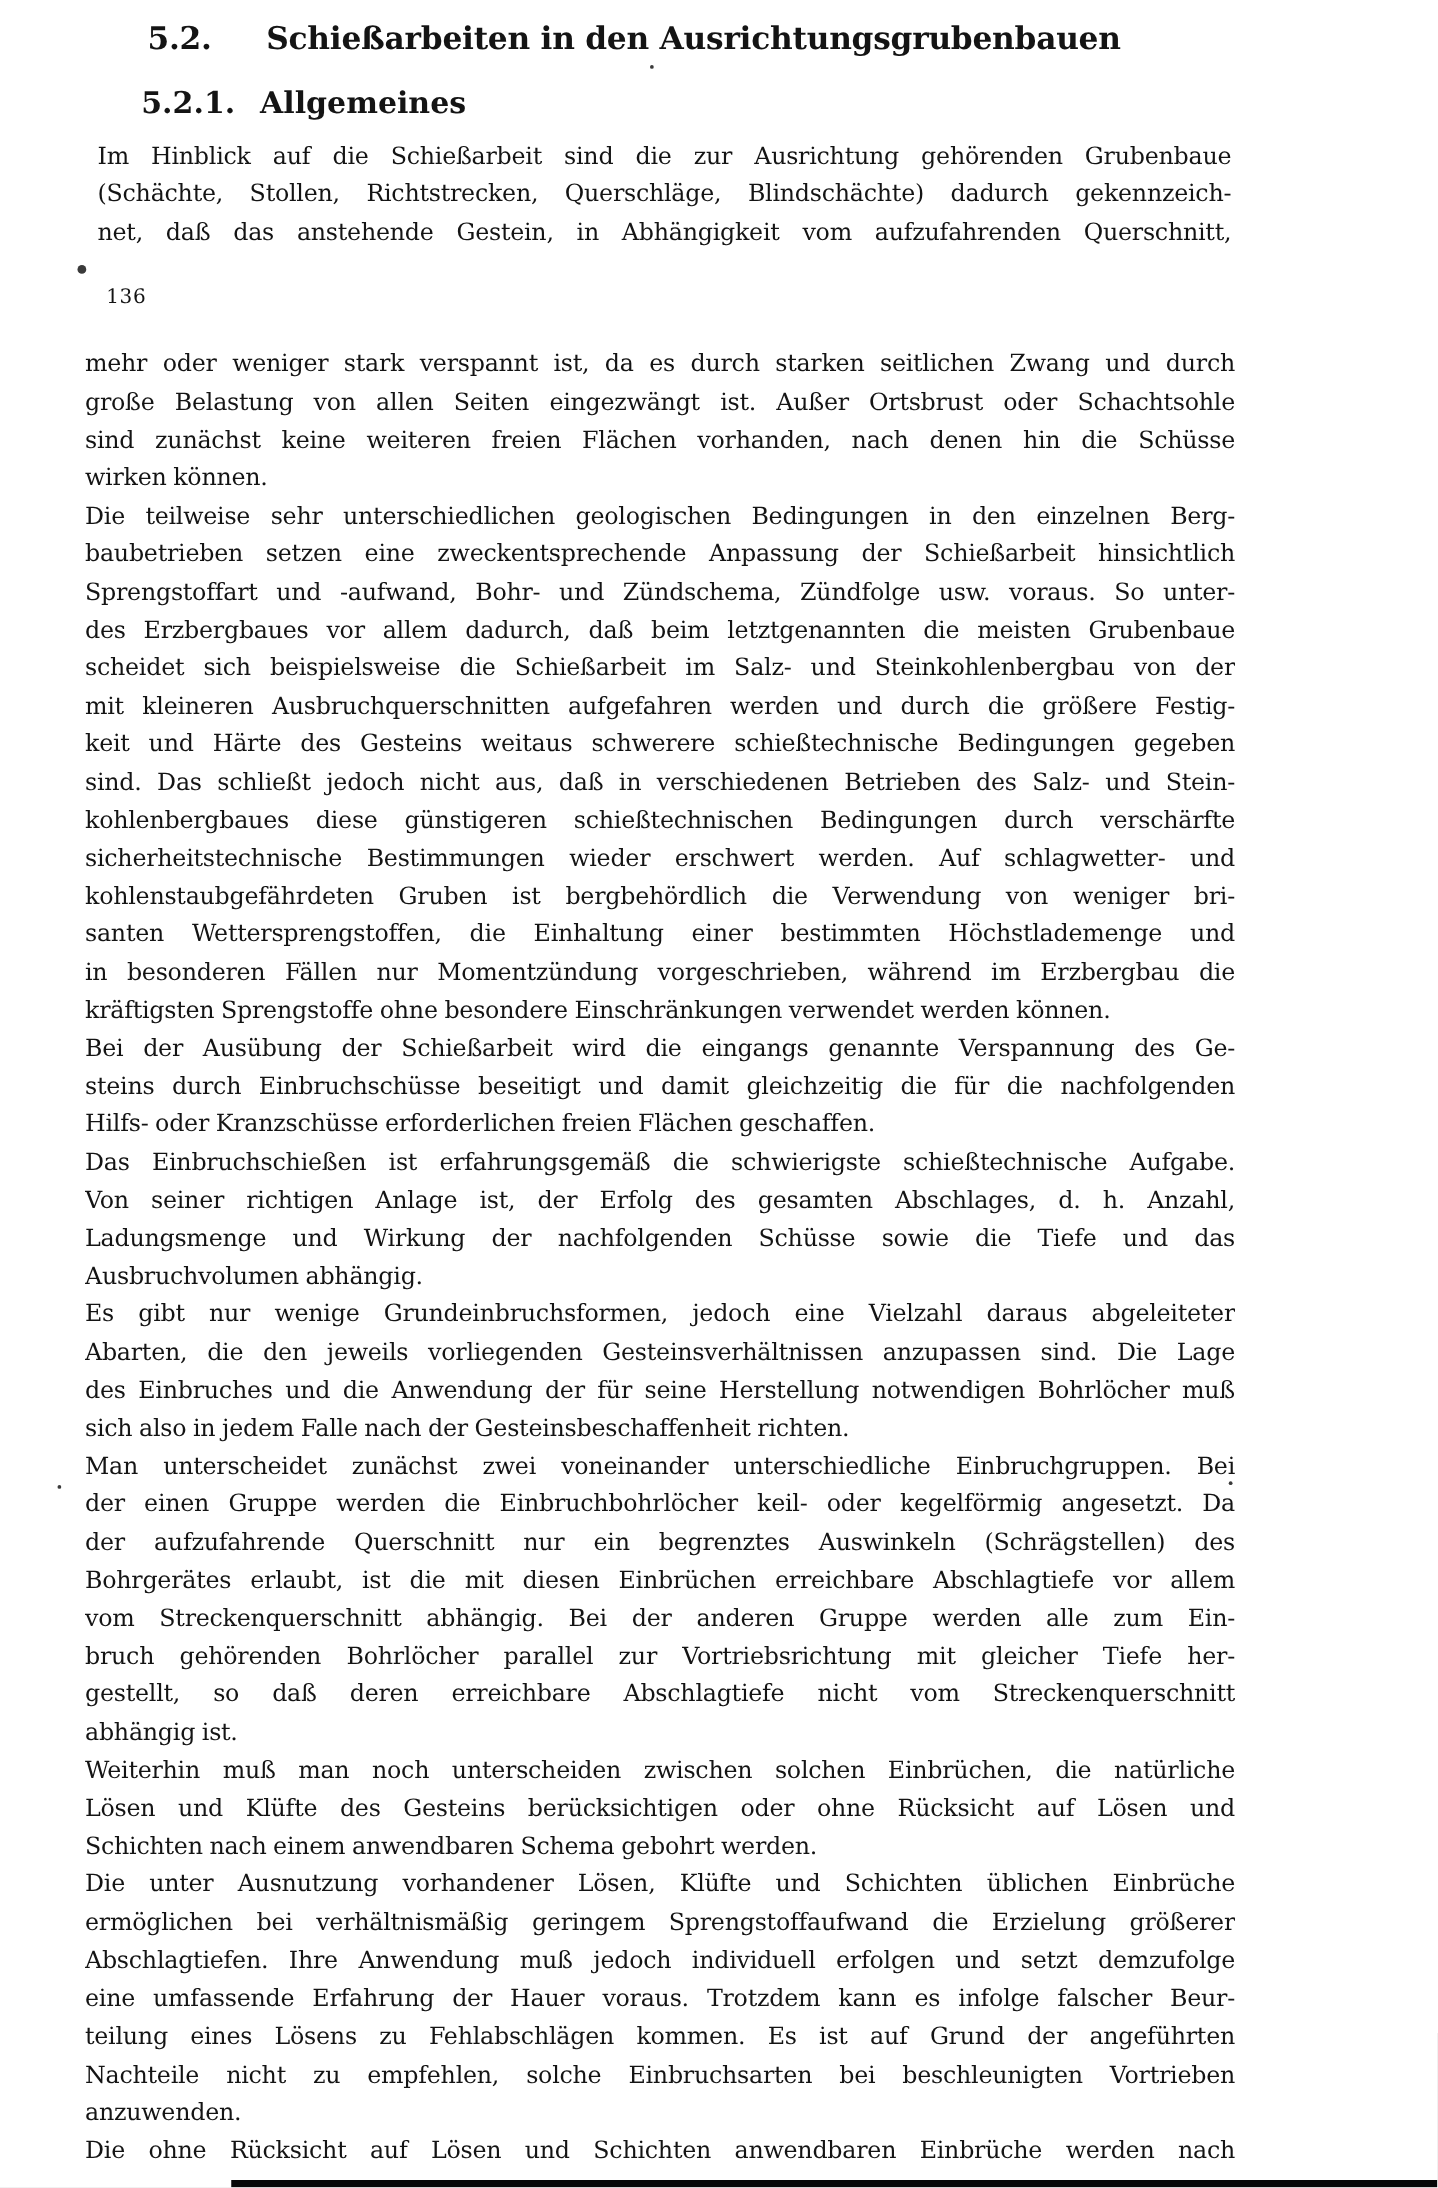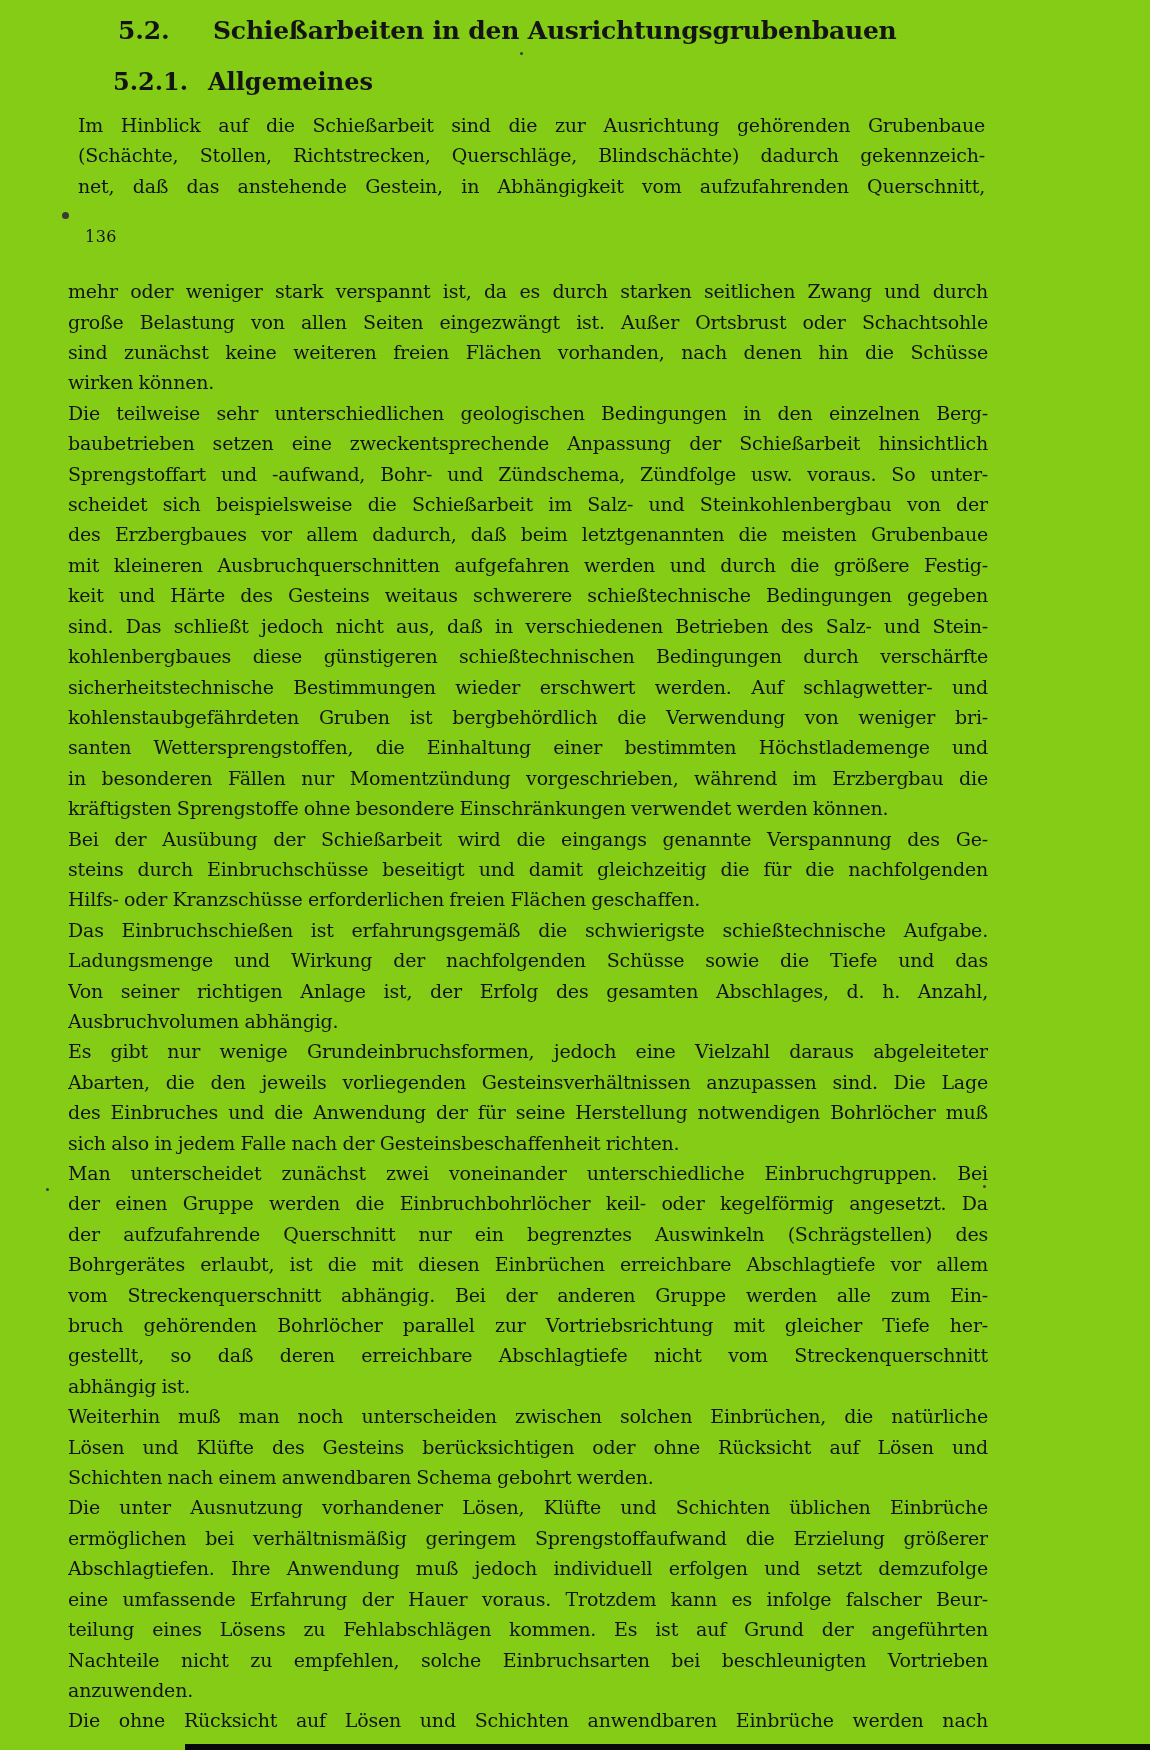--- a/index.html
+++ b/index.html
@@ -1,21 +1,21 @@
 <!DOCTYPE html>
 <html><head>
 <meta charset="utf-8">
 <style>
   html, body { margin: 0; padding: 0; background: #e8e8e8; }
   .page {
     position: relative;
     width: 1150px;
     height: 1750px;
     margin: 0 auto;
-    background: #84cc16;
+    background: #ffffff;
     color: #141414;
     font-family: "DejaVu Serif", "Liberation Serif", serif;
     overflow: hidden;
   }
 
   
   .heading { display: flex; font-weight: bold; }
   .heading .num { flex: 0 0 95px; }
   .h1 { margin: 16px 0 0 118px; font-size: 25px; letter-spacing: -0.2px; }
   .h2 { margin: 22px 0 0 113px; font-size: 24px; }
@@ -83,41 +83,41 @@
       <div class="paragraph">
         <div class="line">mehr oder weniger stark verspannt ist, da es durch starken seitlichen Zwang und durch</div>
         <div class="line">große Belastung von allen Seiten eingezwängt ist. Außer Ortsbrust oder Schachtsohle</div>
         <div class="line">sind zunächst keine weiteren freien Flächen vorhanden, nach denen hin die Schüsse</div>
         <div class="line para-end">wirken können.</div>
       </div>
       <div class="paragraph">
         <div class="line">Die teilweise sehr unterschiedlichen geologischen Bedingungen in den einzelnen Berg-</div>
         <div class="line">baubetrieben setzen eine zweckentsprechende Anpassung der Schießarbeit hinsichtlich</div>
         <div class="line">Sprengstoffart und -aufwand, Bohr- und Zündschema, Zündfolge usw. voraus. So unter-</div>
+        <div class="line">des Erzbergbaues vor allem dadurch, daß beim letztgenannten die meisten Grubenbaue</div>
         <div class="line">scheidet sich beispielsweise die Schießarbeit im Salz- und Steinkohlenbergbau von der</div>
-        <div class="line">des Erzbergbaues vor allem dadurch, daß beim letztgenannten die meisten Grubenbaue</div>
         <div class="line">mit kleineren Ausbruchquerschnitten aufgefahren werden und durch die größere Festig-</div>
         <div class="line">keit und Härte des Gesteins weitaus schwerere schießtechnische Bedingungen gegeben</div>
         <div class="line">sind. Das schließt jedoch nicht aus, daß in verschiedenen Betrieben des Salz- und Stein-</div>
         <div class="line">kohlenbergbaues diese günstigeren schießtechnischen Bedingungen durch verschärfte</div>
         <div class="line">sicherheitstechnische Bestimmungen wieder erschwert werden. Auf schlagwetter- und</div>
         <div class="line">kohlenstaubgefährdeten Gruben ist bergbehördlich die Verwendung von weniger bri-</div>
         <div class="line">santen Wettersprengstoffen, die Einhaltung einer bestimmten Höchstlademenge und</div>
         <div class="line">in besonderen Fällen nur Momentzündung vorgeschrieben, während im Erzbergbau die</div>
         <div class="line para-end">kräftigsten Sprengstoffe ohne besondere Einschränkungen verwendet werden können.</div>
       </div>
       <div class="paragraph">
         <div class="line">Bei der Ausübung der Schießarbeit wird die eingangs genannte Verspannung des Ge-</div>
         <div class="line">steins durch Einbruchschüsse beseitigt und damit gleichzeitig die für die nachfolgenden</div>
         <div class="line para-end">Hilfs- oder Kranzschüsse erforderlichen freien Flächen geschaffen.</div>
       </div>
       <div class="paragraph">
         <div class="line">Das Einbruchschießen ist erfahrungsgemäß die schwierigste schießtechnische Aufgabe.</div>
+        <div class="line">Von seiner richtigen Anlage ist, der Erfolg des gesamten Abschlages, d. h. Anzahl,</div>
         <div class="line">Ladungsmenge und Wirkung der nachfolgenden Schüsse sowie die Tiefe und das</div>
-        <div class="line">Von seiner richtigen Anlage ist, der Erfolg des gesamten Abschlages, d. h. Anzahl,</div>
         <div class="line para-end">Ausbruchvolumen abhängig.</div>
       </div>
       <div class="paragraph">
         <div class="line">Es gibt nur wenige Grundeinbruchsformen, jedoch eine Vielzahl daraus abgeleiteter</div>
         <div class="line">Abarten, die den jeweils vorliegenden Gesteinsverhältnissen anzupassen sind. Die Lage</div>
         <div class="line">des Einbruches und die Anwendung der für seine Herstellung notwendigen Bohrlöcher muß</div>
         <div class="line para-end">sich also in jedem Falle nach der Gesteinsbeschaffenheit richten.</div>
       </div>
       <div class="paragraph">
         <div class="line">Man unterscheidet zunächst zwei voneinander unterschiedliche Einbruchgruppen. Bei</div>

